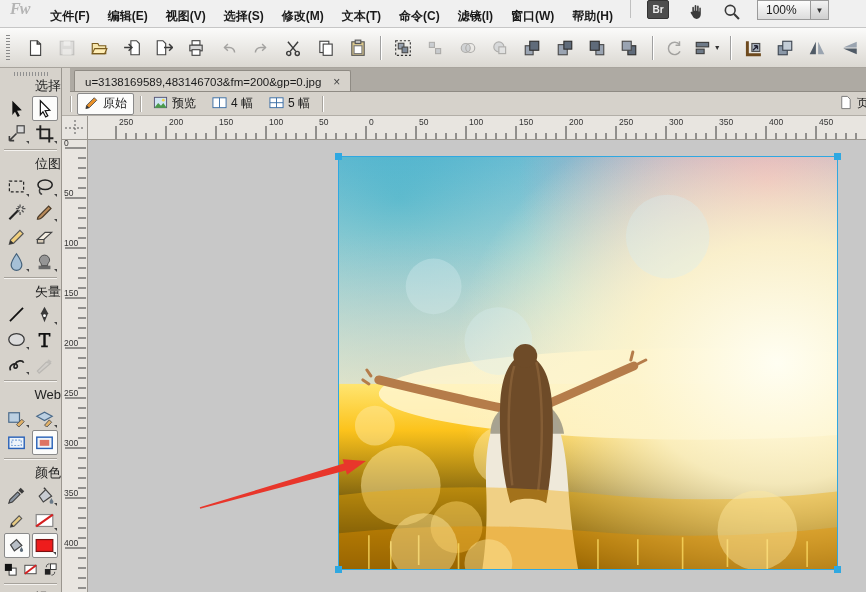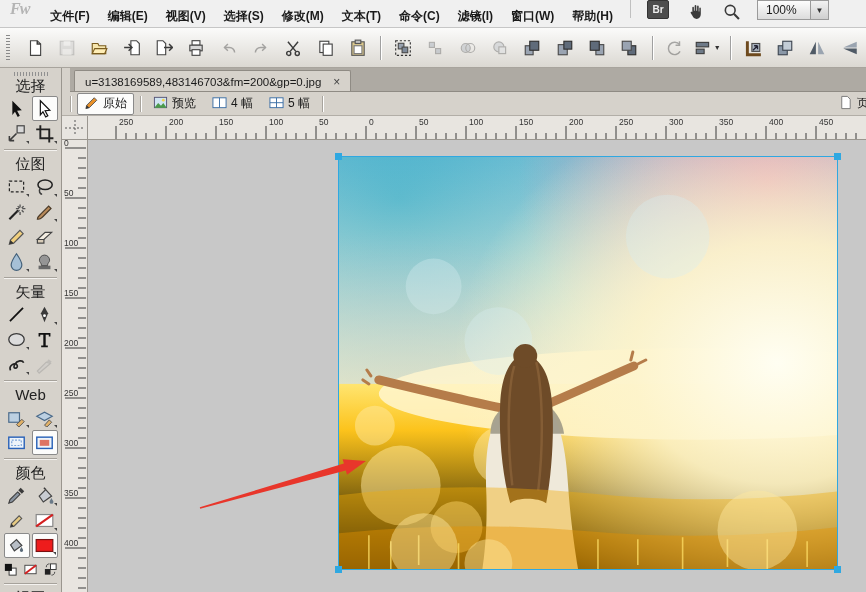--- a/index.html
+++ b/index.html
@@ -60,22 +60,22 @@
   .vsep { width:1px; height:16px; background:#a8a49d; margin:0 4px; box-shadow:1px 0 0 #fff; }
   #page-area { margin-left:auto; display:flex; align-items:center; gap:4px;
     overflow:hidden; width:40px; flex:none; }
   #page-area svg { width:13px; height:13px; flex:none; }
 
   
   #toolpanel { position:absolute; left:0; top:68px; width:62px; bottom:0;
     background:#d6d2cb; border-right:1px solid #9a968f; overflow:hidden; }
   #panel-grip { height:4px; width:34px; margin:4px auto 0;
     background:repeating-linear-gradient(90deg,#909090 0 1px, transparent 1px 3px); }
-  .tp-label { height:20px; line-height:20px; text-align:center; color:#222;
-    font-size:15px; }
+  .tp-label { height:20px; line-height:20px; text-align:right; color:#222;
+    font-size:13px; }
   .tp-grid { display:grid; grid-template-columns:26px 26px; justify-content:center;
     column-gap:2px; }
   .tool { width:26px; height:25px; display:flex; align-items:center;
     justify-content:center; position:relative; }
   .tool svg { width:19px; height:19px; }
   .tool.selected { background:#fcfcfb; border:1px solid #8a8a8a; border-radius:2px; }
   .tool.disabled { opacity:.35; }
   .tool.caret::after { content:""; position:absolute; right:1px; bottom:2px;
     border-left:3px solid transparent; border-top:3px solid #444; }
   .tp-div { height:1px; background:#a6a29b; box-shadow:0 1px 0 #f4f2ef; margin:3px 4px 4px; }

